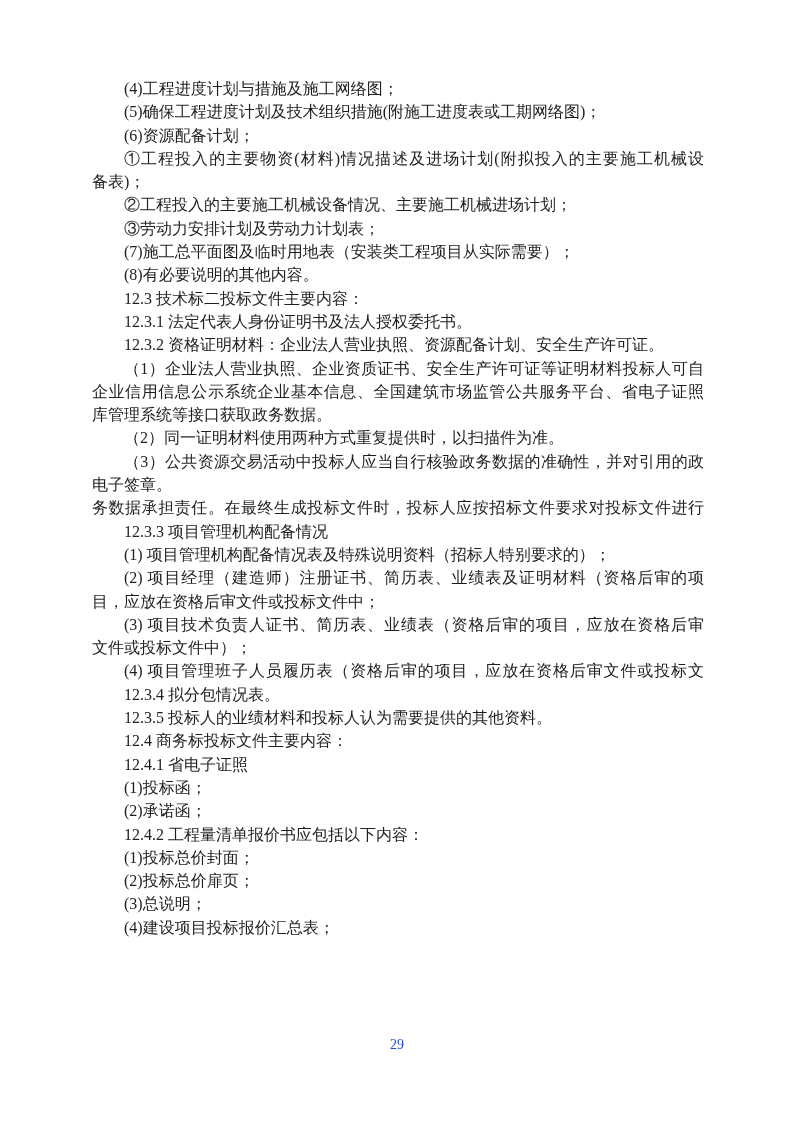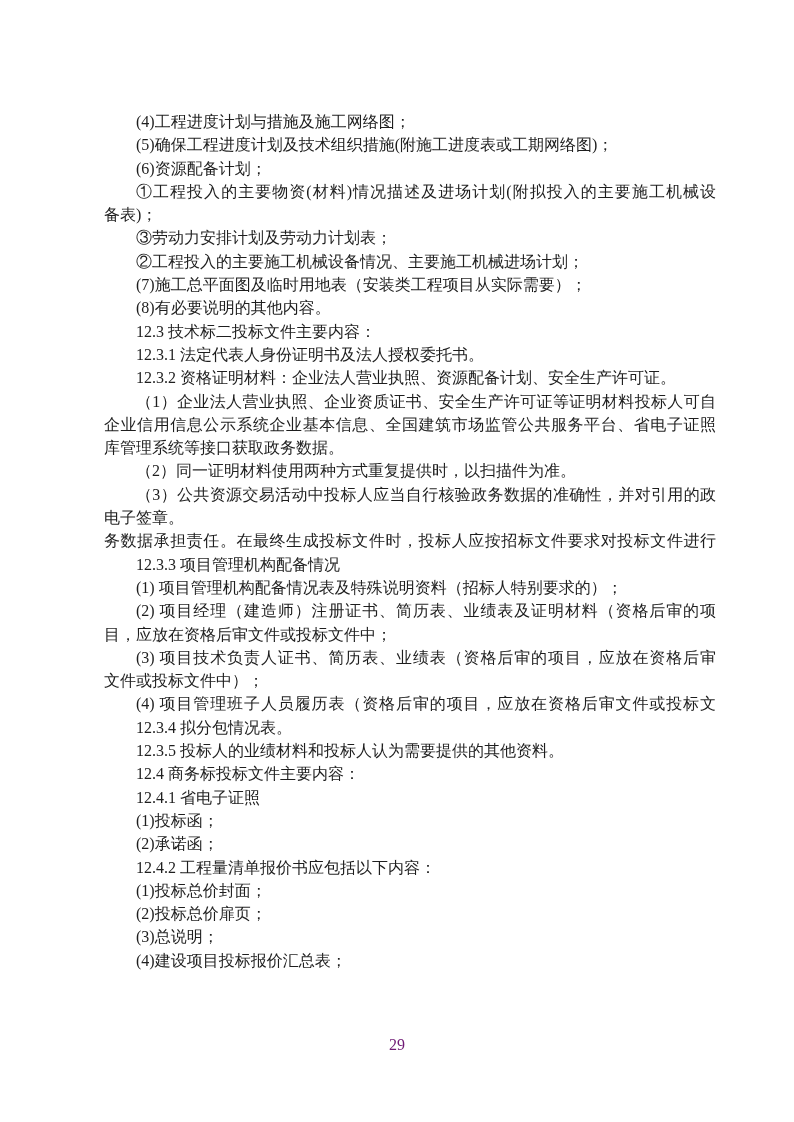--- a/index.html
+++ b/index.html
@@ -12,62 +12,61 @@
     width: 794px;
     height: 1122px;
     background: #ffffff;
     overflow: hidden;
     font-family: "Liberation Serif", "DejaVu Serif", serif;
     color: #1e1e1e;
   }
   .content {
     position: absolute;
     left: 92px;
-    top: 110px;
+    top: 77px;
     width: 612px;
     font-size: 16px;
     line-height: 23.3px;
     text-align: left;
-    margin-left: 12px;
   }
   .line {
     min-height: 23.3px;
   }
   
   .ind {
     text-indent: 2em;
   }
   
   .jst {
     text-align: justify;
     text-align-last: justify;
   }
   .footer {
     position: absolute;
     left: 0;
     top: 1036px;
     width: 100%;
     text-align: center;
-    font-size: 16px;
+    font-size: 14px;
     line-height: 18px;
-    color: #701a75;
+    color: #1d4ed8;
   }
 </style>
 </head>
 <body>
 
 <div class="page">
   <div class="content">
     <div class="line ind">(4)工程进度计划与措施及施工网络图；</div>
     <div class="line ind">(5)确保工程进度计划及技术组织措施(附施工进度表或工期网络图)；</div>
     <div class="line ind">(6)资源配备计划；</div>
     <div class="line ind jst">①工程投入的主要物资(材料)情况描述及进场计划(附拟投入的主要施工机械设</div>
     <div class="line">备表)；</div>
+    <div class="line ind">②工程投入的主要施工机械设备情况、主要施工机械进场计划；</div>
     <div class="line ind">③劳动力安排计划及劳动力计划表；</div>
-    <div class="line ind">②工程投入的主要施工机械设备情况、主要施工机械进场计划；</div>
     <div class="line ind">(7)施工总平面图及临时用地表（安装类工程项目从实际需要）；</div>
     <div class="line ind">(8)有必要说明的其他内容。</div>
     <div class="line ind">12.3 技术标二投标文件主要内容：</div>
     <div class="line ind">12.3.1 法定代表人身份证明书及法人授权委托书。</div>
     <div class="line ind">12.3.2 资格证明材料：企业法人营业执照、资源配备计划、安全生产许可证。</div>
     <div class="line ind jst">（1）企业法人营业执照、企业资质证书、安全生产许可证等证明材料投标人可自</div>
     <div class="line jst">企业信用信息公示系统企业基本信息、全国建筑市场监管公共服务平台、省电子证照</div>
     <div class="line">库管理系统等接口获取政务数据。</div>
     <div class="line ind">（2）同一证明材料使用两种方式重复提供时，以扫描件为准。</div>
     <div class="line ind jst">（3）公共资源交易活动中投标人应当自行核验政务数据的准确性，并对引用的政</div>

